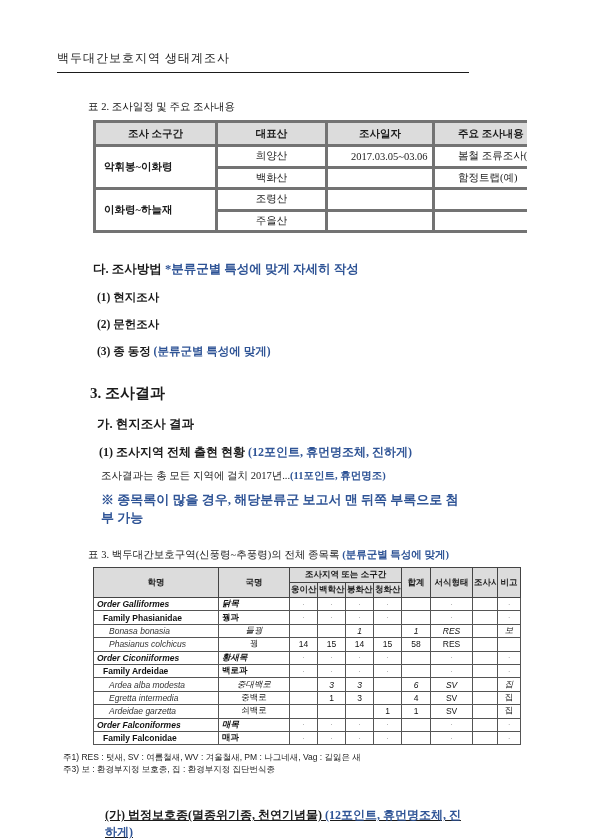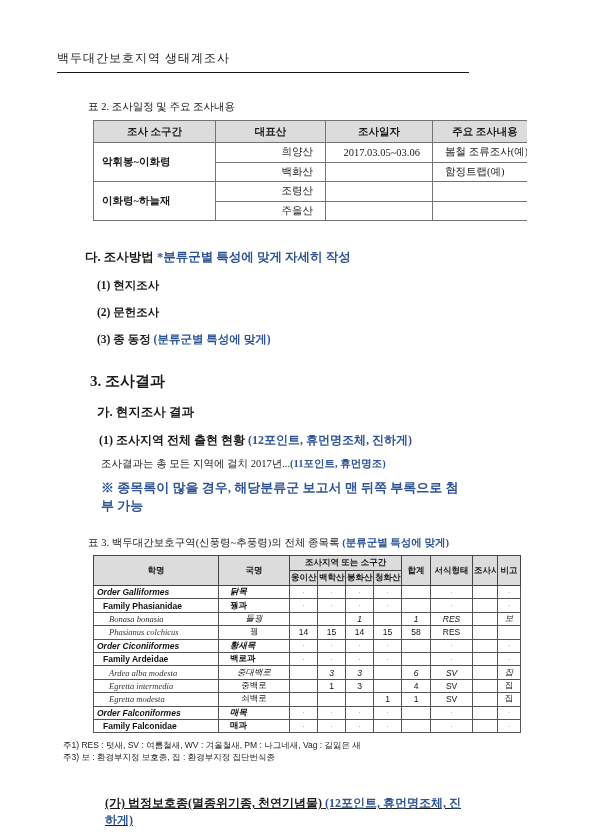--- a/index.html
+++ b/index.html
@@ -14,30 +14,30 @@
     border-bottom:1.3px solid #1b1b1b; color:#222;
   }
   .blue-b { color:var(--accent); font-weight:bold; }
   .blue-r { color:var(--accent); font-weight:bold; }
 
   .tbl-caption { font-size:10.5px; margin:27px 0 6px 31px; color:#111; }
 
   
   table.t2 { border-collapse:collapse; table-layout:fixed; margin-left:36px;
              width:444px; border:1.6px solid #000; }
-  .t2 th, .t2 td { border:1px solid #737373; font-size:10.5px; overflow:hidden;
-                   white-space:nowrap; padding:0 12px; }
+  .t2 th, .t2 td { border:3px solid #737373; font-size:10.5px; overflow:hidden;
+                   white-space:nowrap; padding:0 23px; }
   .t2 thead th { background:var(--hdrbg); height:21px; font-weight:bold; text-align:center; }
   .t2 td { height:18.5px; }
   .t2 td.sect { text-align:left; padding-left:8px;font-weight:bold; }
-  .t2 td.mount, .t2 td.date { text-align:right; }
+  .t2 td.mount, .t2 td.date { text-align:center; }
   .t2 td.content { text-align:left; }
 
   
-  .sec-da { margin:28px 0 0 28px; font-size:12.5px; font-weight:bold; }
+  .sec-da { margin:28px 0 0 36px; font-size:12.5px; font-weight:bold; }
   .m-item { margin:12px 0 0 40px; font-size:11.5px; font-weight:bold; }
   .h-result { margin:25px 0 0 33px; font-size:15px; font-weight:bold; }
   .h-ga { margin:13px 0 0 40px; font-size:12.5px; font-weight:bold; }
   .h-item1 { margin:11px 0 0 42px; font-size:12px; font-weight:bold; }
   .body-line { margin:8px 0 0 44px; font-size:10.5px; }
   .tip-line { margin:8px 0 0 44px; font-size:13px; }
 
   
   .t3-caption { font-size:10.5px; margin:21px 0 5px 31px; }
   table.t3 { border-collapse:collapse; table-layout:fixed; margin-left:36px;
@@ -45,22 +45,22 @@
              font-family:"Liberation Sans","DejaVu Sans",sans-serif; }
   .t3 th { background:var(--hdrbg); font-size:8.5px; font-weight:bold; height:14px;
            border:1px solid #444; padding:0 1px; text-align:center; overflow:hidden; white-space:nowrap; }
   .t3 td { border:1px solid #555; font-size:8.5px; height:12.4px; padding:0 2px;
            text-align:center; overflow:hidden; white-space:nowrap; color:#111; }
   .t3 tr.order td, .t3 tr.family td { border-top:1px solid #555; }
   .t3 tr.order td, .t3 tr.family + tr td { border-top:1.4px solid #222;font-style:italic; }
   .t3 td.c0 { text-align:left; }
   .t3 tr.order td.c0 { font-weight:bold; padding-left:3px; }
   .t3 tr.family td.c0 { font-weight:bold; padding-left:9px; }
-  .t3 tr.species td.c0 { font-style:italic; padding-left:15px; color:#333;font-family:Liberation Serif, serif; }
-  .t3 tr.order td.c1, .t3 tr.family td.c1 { font-weight:bold; text-align:left; padding-left:11px;margin-top:8px; }
+  .t3 tr.species td.c0 { font-style:italic; padding-left:15px; color:#333; }
+  .t3 tr.order td.c1, .t3 tr.family td.c1 { font-weight:bold; text-align:left; padding-left:3px;margin-top:8px; }
   .t3 td.dot { color:#9a9a9a; font-size:7px; }
 
   .footnotes { margin:7px 0 0 6px; }
   .fn-line { font-family:"Liberation Sans","DejaVu Sans",sans-serif; font-size:8.5px;
              color:#222; line-height:1.4; }
 
   .h-protected { margin:31px 0 0 48px; font-size:12px; font-weight:bold;text-decoration:underline; }
   .page-number { margin-top:25px; text-align:center; font-size:10.5px; color:#222; }
 </style>
 </head>
@@ -268,21 +268,21 @@
           <td class="c2"></td>
           <td class="c3">1</td>
           <td class="c4">3</td>
           <td class="c5"></td>
           <td class="c6">4</td>
           <td class="c7">SV</td>
           <td class="c8"></td>
           <td class="c9">집</td>
         </tr>
         <tr class="species">
-          <td class="c0">Egretta modesta</td>
+          <td class="c0">Ardeidae garzetta</td>
           <td class="c1">쇠백로</td>
           <td class="c2"></td>
           <td class="c3"></td>
           <td class="c4"></td>
           <td class="c5">1</td>
           <td class="c6">1</td>
           <td class="c7">SV</td>
           <td class="c8"></td>
           <td class="c9">집</td>
         </tr>

